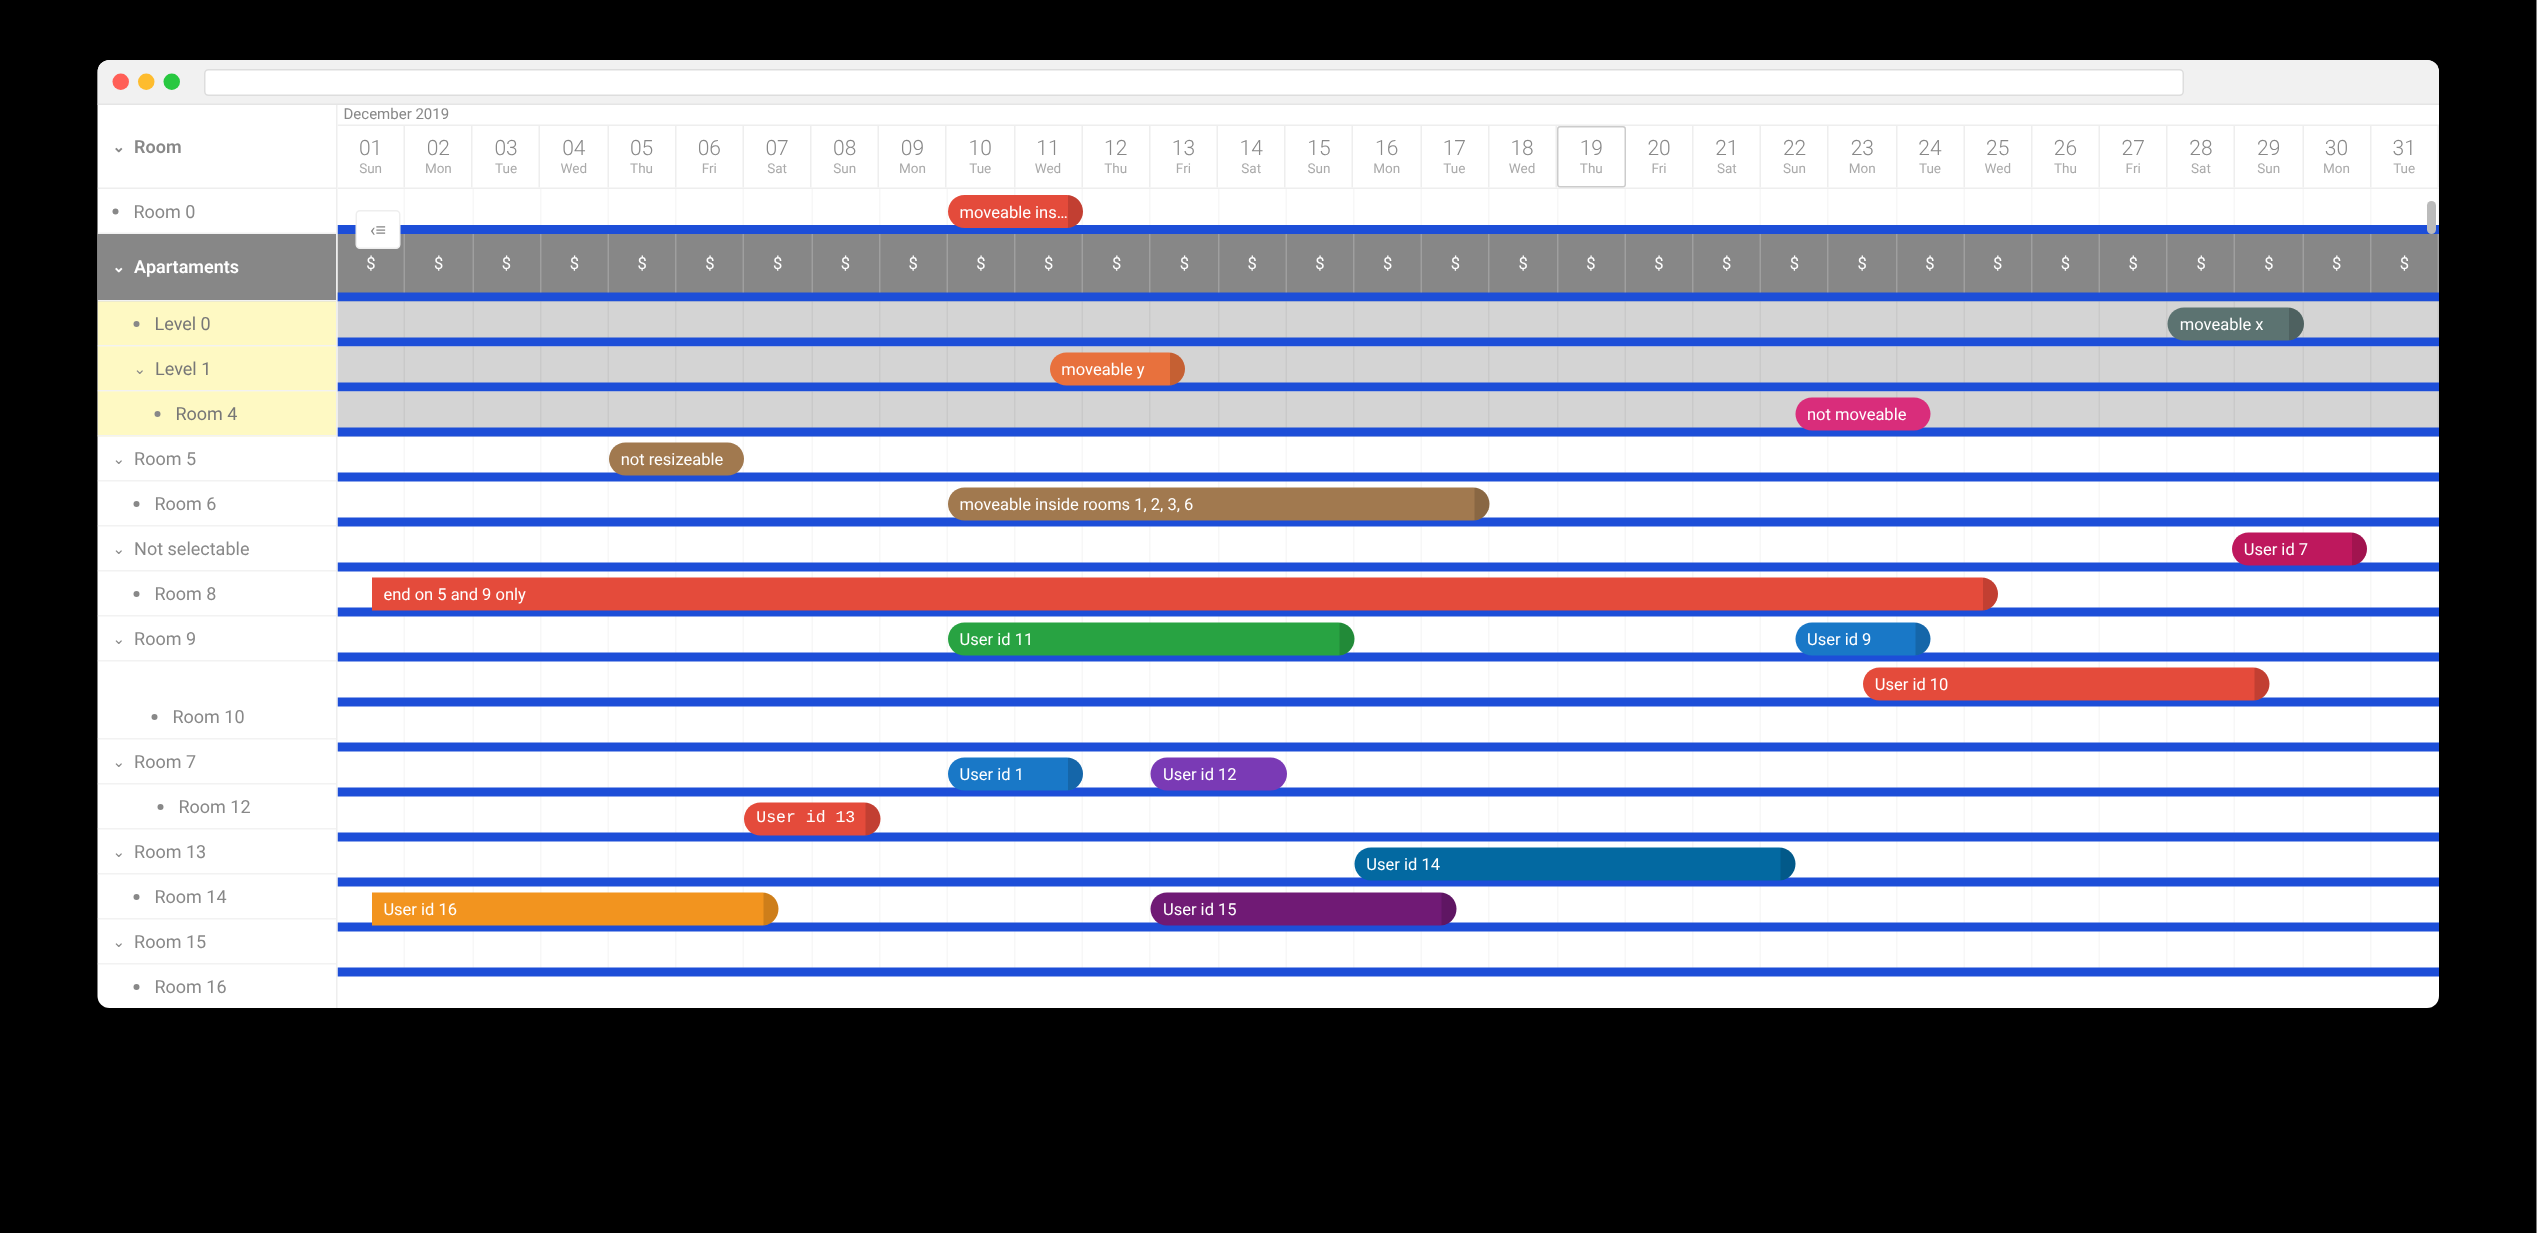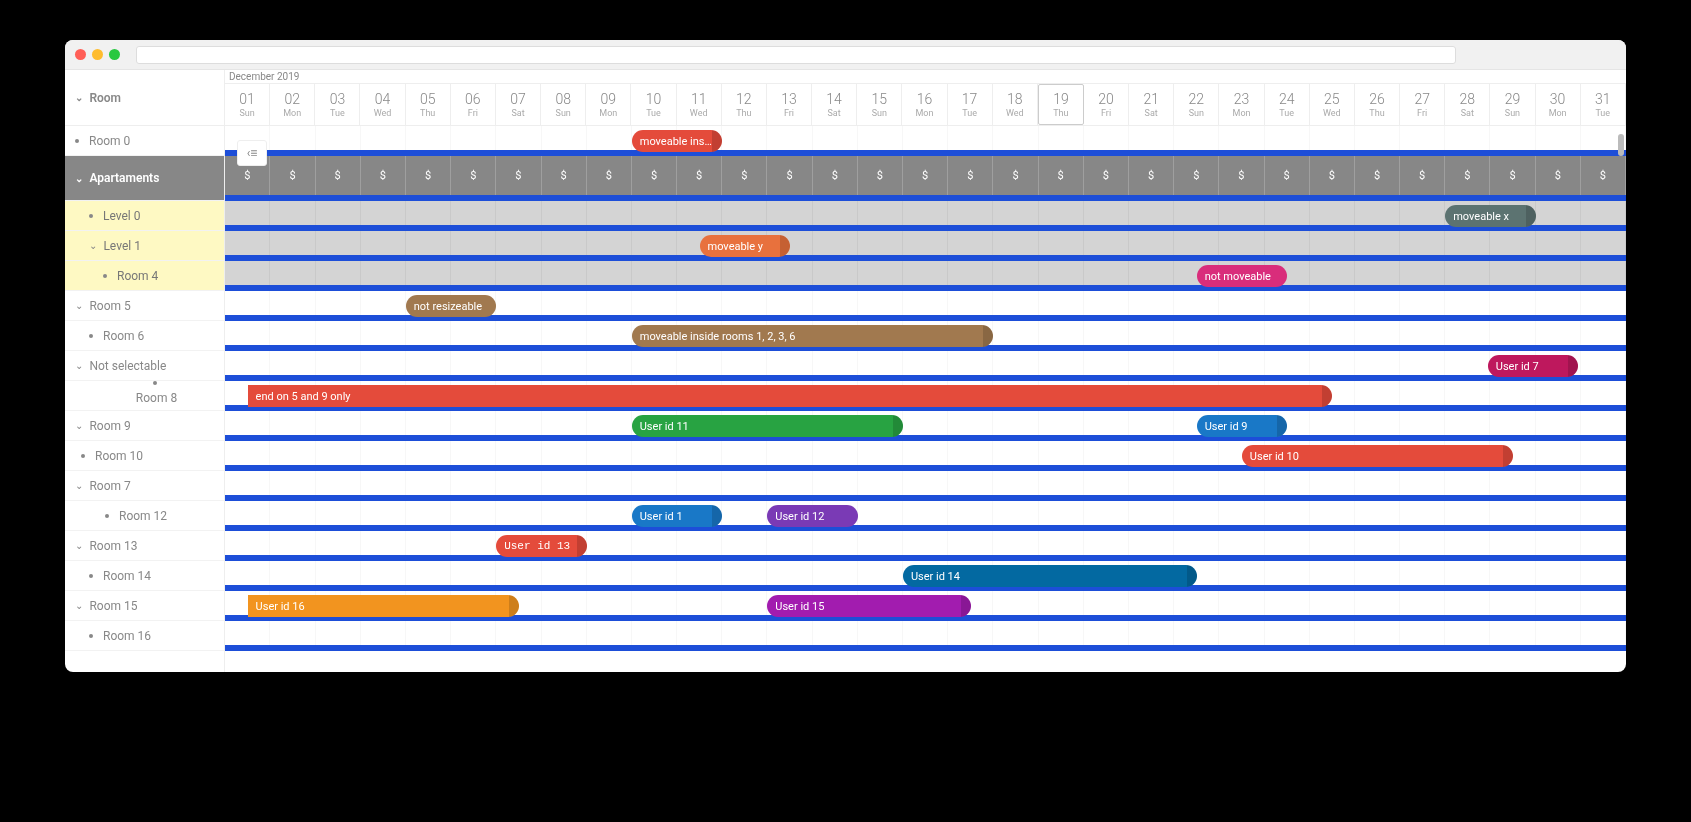--- a/index.html
+++ b/index.html
@@ -200,29 +200,29 @@
             <span>Room 5</span>
           </div>
           <div class="row" style="padding-left: 24px;">
             <span class="bullet" style="background:#888"></span>
             <span>Room 6</span>
           </div>
           <div class="row" style="padding-left: 10px;">
             <span class="chev" style="color:#888">⌄</span>
             <span>Not selectable</span>
           </div>
-          <div class="row" style="padding-left: 24px; flex-direction: column;">
+          <div class="row" style="padding-left: 24px;">
             <span class="bullet" style="background:#888"></span>
             <span>Room 8</span>
           </div>
           <div class="row" style="padding-left: 10px;">
             <span class="chev" style="color:#888">⌄</span>
             <span>Room 9</span>
           </div>
-          <div class="row" style="padding-left: 16px;">
+          <div class="row" style="padding-left: 36px; margin-top: 22px;">
             <span class="bullet" style="background:#888"></span>
             <span>Room 10</span>
           </div>
           <div class="row" style="padding-left: 10px;">
             <span class="chev" style="color:#888">⌄</span>
             <span>Room 7</span>
           </div>
           <div class="row" style="padding-left: 40px;">
             <span class="bullet" style="background:#888"></span>
             <span>Room 12</span>
@@ -956,21 +956,21 @@
             <div class="cell"></div>
             <div class="cell"></div>
             <div class="cell"></div>
             <div class="cell"></div>
             <div class="cell"></div>
             <div class="cell"></div>
             <div class="event" style="background: rgb(242, 148, 31); left: 1.6129%; width: 19.3548%; border-top-left-radius: 0px; border-bottom-left-radius: 0px;">
               <span>User id 16</span>
               <div class="handle"></div>
             </div>
-            <div class="event" style="background: #a21caf; left: 38.7097%; width: 14.5161%;">
+            <div class="event" style="background: #701a75; left: 38.7097%; width: 14.5161%;">
               <span>User id 15</span>
               <div class="handle"></div>
             </div>
           </div>
           <div class="tl-row" id="tlrow-room16">
             <div class="cell"></div>
             <div class="cell"></div>
             <div class="cell"></div>
             <div class="cell"></div>
             <div class="cell"></div>

